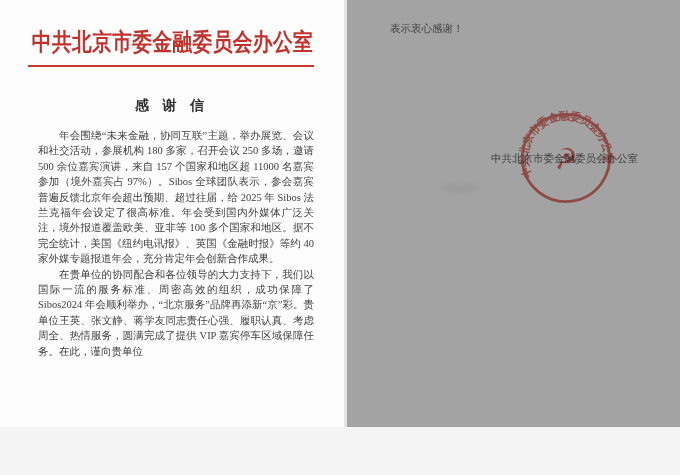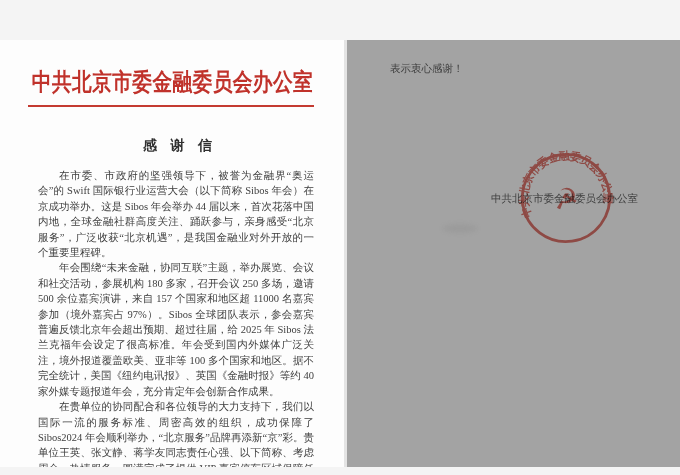--- a/index.html
+++ b/index.html
@@ -1,35 +1,34 @@
 <!DOCTYPE html>
 <html><head>
 <meta charset="utf-8">
 <style>
   html,body{margin:0;padding:0;background:#f4f4f4;}
   .canvas{
     position:relative;width:680px;height:427px;overflow:hidden;
     background:#f7f7f7;
     font-family:"Liberation Serif","DejaVu Serif",serif;
-    margin-top:40px;
   }
   .page{position:absolute;top:0;height:475px;}
   .page-left{left:0;width:344px;background:#fdfdfd;}
   .page-divider{position:absolute;left:344px;top:0;width:3px;height:475px;background:#e4e4e4;}
   .page-right{left:347px;width:333px;background:#a3a3a3;}
 
   .letterhead{position:absolute;top:26px;left:0;width:100%;text-align:center;white-space:nowrap;}
   .letterhead span{
     display:inline-block;font-size:24px;font-weight:bold;color:#c0322b;
     transform:scaleX(0.82);transform-origin:center;letter-spacing:0.5px;
   }
   .head-rule{position:absolute;left:28px;top:65px;width:286px;height:2px;background:#c43a31;}
   .doc-title{
     position:absolute;top:97px;left:0;width:100%;text-align:center;
-    font-size:14px;font-weight:bold;color:#303030;letter-spacing:5px;padding-left:8px;
+    font-size:14px;font-weight:bold;color:#303030;letter-spacing:5px;
   }
   .body-text{
     position:absolute;font-size:10.5px;line-height:15.4px;color:#3d3d3d;
     text-align:justify;
   }
   .body-left{left:38px;top:128px;width:276px;}
   .body-right{left:43px;top:21px;width:276px;}
   .body-text p{margin:0;text-indent:2em;}
   .body-text .noindent{text-indent:0;}
   .foot-rule{position:absolute;left:28px;top:452px;width:284px;height:2.5px;background:#b03229;}
@@ -53,23 +52,22 @@
 <div class="canvas">
 
   <div class="page page-left">
     <div class="letterhead">
       <span>中共北京市委金融委员会办公室</span>
     </div>
     <div class="head-rule"></div>
     <div class="doc-title">感 谢 信</div>
 
     <div class="body-text body-left">
-      <p>在市委、市政府的坚强领导下，被誉为金融界“奥运会”的 Swift 国际银行业运营大会（以下简称 Sibos 年会）在京成功举办。这是 Sibos 年会举办 44 届以来，首次花落中国内地，全球金融社群高度关注、踊跃参与，亲身感受“北京服务”，广泛收获“北京机遇”，是我国金融业对外开放的一个重要里程碑。</p>
       <p>年会围绕“未来金融，协同互联”主题，举办展览、会议和社交活动，参展机构 180 多家，召开会议 250 多场，邀请 500 余位嘉宾演讲，来自 157 个国家和地区超 11000 名嘉宾参加（境外嘉宾占 97%）。Sibos 全球团队表示，参会嘉宾普遍反馈北京年会超出预期、超过往届，给 2025 年 Sibos 法兰克福年会设定了很高标准。年会受到国内外媒体广泛关注，境外报道覆盖欧美、亚非等 100 多个国家和地区。据不完全统计，美国《纽约电讯报》、英国《金融时报》等约 40 家外媒专题报道年会，充分肯定年会创新合作成果。</p>
-      <p>在贵单位的协同配合和各位领导的大力支持下，我们以国际一流的服务标准、周密高效的组织，成功保障了 Sibos2024 年会顺利举办，“北京服务”品牌再添新“京”彩。贵单位王英、张文静、蒋学友同志责任心强、以下简称、考虑周全、热情服务，圆满完成了提供 VIP 嘉宾停车区域保障任务。在此，谨向贵单位</p>
+      <p>在贵单位的协同配合和各位领导的大力支持下，我们以国际一流的服务标准、周密高效的组织，成功保障了 Sibos2024 年会顺利举办，“北京服务”品牌再添新“京”彩。贵单位王英、张文静、蒋学友同志责任心强、履职认真、考虑周全、热情服务，圆满完成了提供 VIP 嘉宾停车区域保障任务。在此，谨向贵单位</p>
     </div>
 
     <div class="foot-rule"></div>
   </div>
 
   <div class="page-divider"></div>
 
   <div class="page page-right">
     <div class="body-text body-right">
       <p class="noindent">表示衷心感谢！</p>

